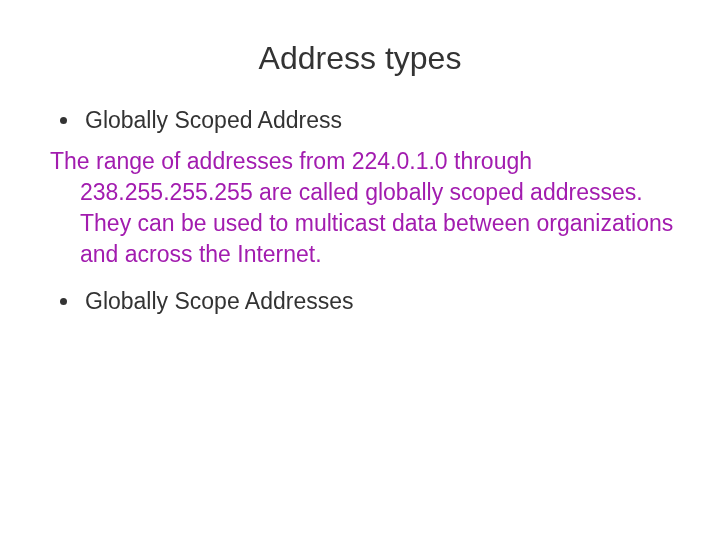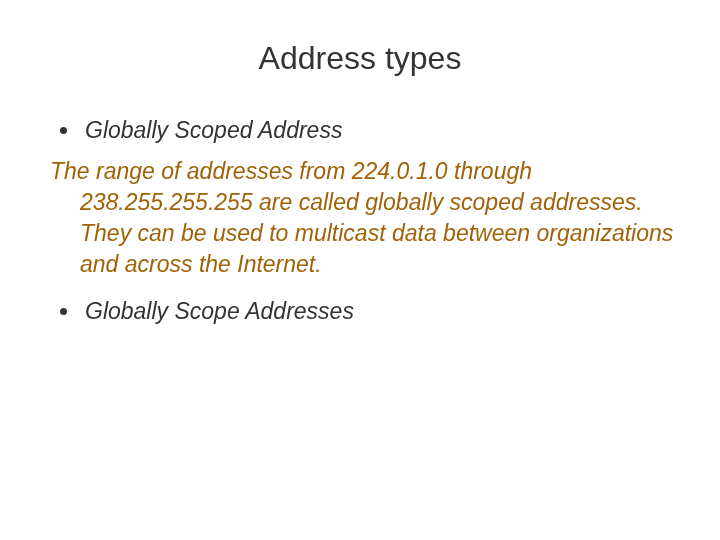--- a/index.html
+++ b/index.html
@@ -14,26 +14,25 @@
       font-family: Arial, Helvetica, sans-serif;
       color: #333333;
       padding: 30px 40px;
       overflow: hidden;
     }
     .title {
       text-align: center;
       font-size: 32px;
       font-weight: normal;
       color: #333333;
-      margin-bottom: 40px;
+      margin-bottom: 30px;
       margin-top: 10px;
     }
     .content {
       padding-left: 10px;
-      font-style: italic;
     }
     .bullet-item {
       display: flex;
       align-items: center;
       margin-bottom: 12px;
       margin-top: 6px;
     }
     .bullet {
       width: 7px;
       height: 7px;
@@ -42,21 +41,21 @@
       margin-right: 18px;
       margin-left: 10px;
       flex-shrink: 0;
     }
     .bullet-text {
       font-size: 23px;
       color: #333333;
     }
     .paragraph {
       font-size: 23px;
-      color: #a16207;
+      color: #a21caf;
       line-height: 1.35;
       margin-bottom: 18px;
       padding-left: 30px;
       text-indent: -30px;
     }
   </style>
 </head>
 <body>
 
 <h1 class="title">Address types</h1>

